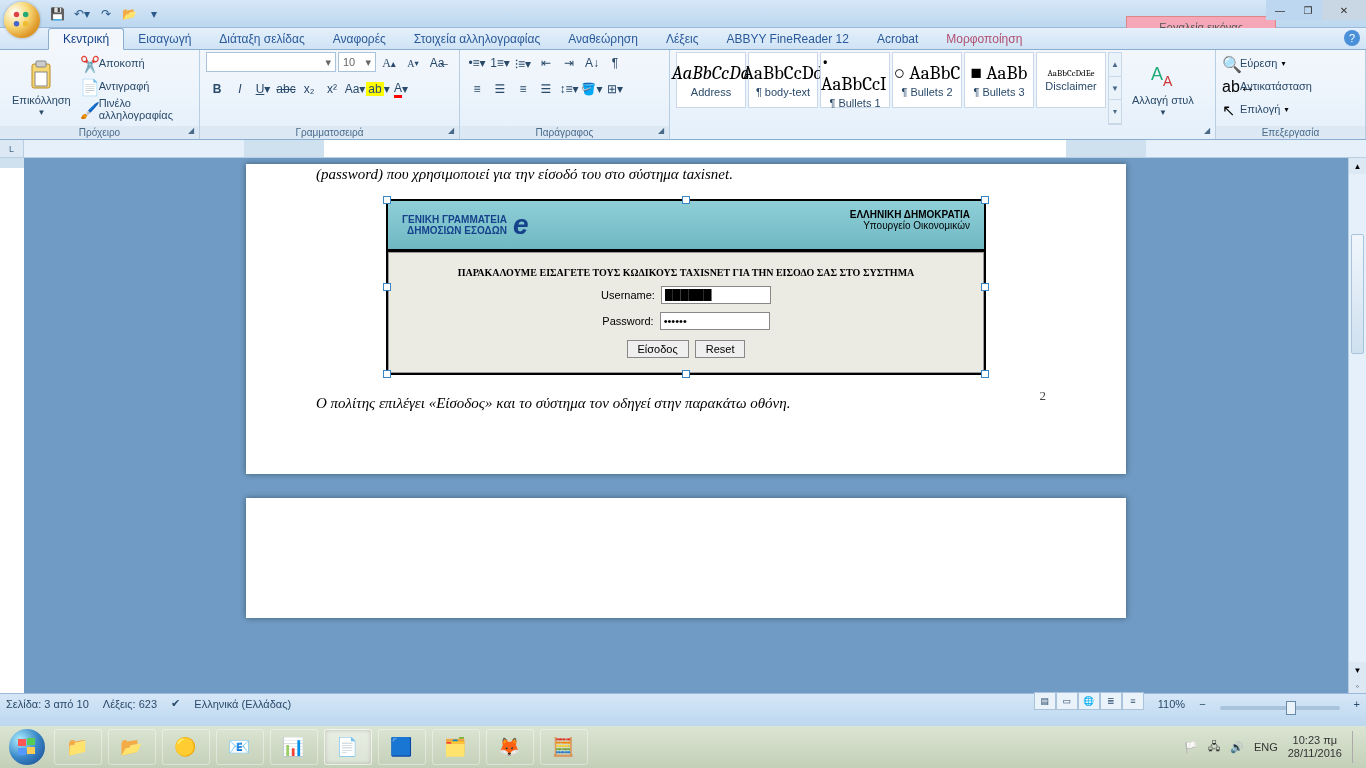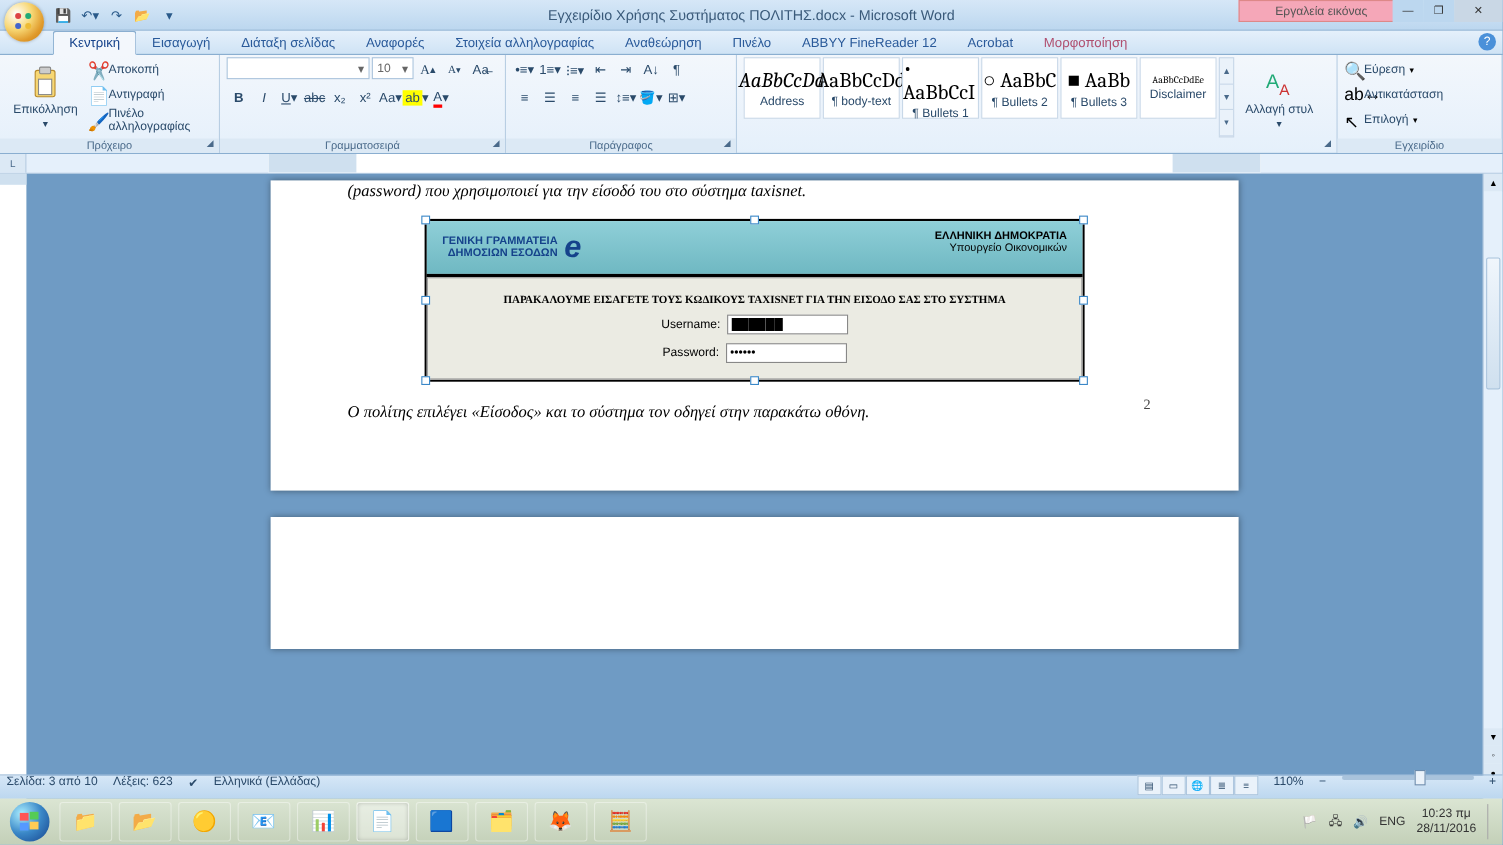--- a/index.html
+++ b/index.html
@@ -5,21 +5,21 @@
 * { margin:0; padding:0; box-sizing:border-box; font-family:"Segoe UI",Tahoma,sans-serif; }
 body { background:#a8c8e0; width:1366px; height:768px; overflow:hidden; position:relative; }
 
 
 .titlebar { height:28px; background:linear-gradient(#d6e7f7,#bcd7ef); display:flex; align-items:center; position:relative; border-bottom:1px solid #9bb9d8; }
 .orb { width:36px; height:36px; border-radius:50%; background:radial-gradient(circle at 30% 30%,#fff,#f7d774 40%,#e09a2b 70%,#c47a10); position:absolute; left:4px; top:2px; z-index:10; box-shadow:0 0 3px rgba(0,0,0,.3); display:flex; align-items:center; justify-content:center; }
 .orb svg{width:22px;height:22px;}
 .qat { margin-left:48px; display:flex; gap:4px; align-items:center; }
 .qat-btn { width:20px; height:20px; display:flex; align-items:center; justify-content:center; color:#2a5a8a; font-size:12px; cursor:pointer; }
 .title-text { position:absolute; left:50%; transform:translateX(-50%); font-size:13px; color:#3a5a7a; }
-.contextual-tab { position:absolute; right:90px; top:0; height:20px; background:#f5a7b8; padding:0 32px; font-size:11px; color:#555; line-height:20px; border:1px solid #d88; }
+.contextual-tab { position:absolute; right:90px; top:16px; height:20px; background:#f5a7b8; padding:0 32px; font-size:11px; color:#555; line-height:20px; border:1px solid #d88; }
 .win-controls { position:absolute; right:0; top:0; display:flex; }
 .win-btn { width:28px; height:20px; background:#bcd7ef; display:flex; align-items:center; justify-content:center; font-size:10px; color:#333; }
 .win-btn.close{ background:#c9d7e5; width:44px; }
 
 
 .tabs { height:22px; background:linear-gradient(#e5f0fb,#cfe3f5); display:flex; align-items:flex-end; padding-left:48px; border-bottom:1px solid #8aaed0; position:relative;}
 .tab { padding:3px 14px 3px; font-size:12px; color:#2a5a9a; cursor:pointer; }
 .tab.active { background:#f3f7fc; border:1px solid #8aaed0; border-bottom:1px solid #f3f7fc; border-radius:3px 3px 0 0; color:#15428b; position:relative; top:1px;}
 .tab.pink { color:#b05070; }
 .help-btn{ position:absolute; right:6px; top:2px; width:16px;height:16px;border-radius:50%;background:#4a90d9;color:#fff;font-size:11px;text-align:center;line-height:16px;}
@@ -72,21 +72,21 @@
 .banner{height:28px;background:linear-gradient(#49b0b0,#6fc4b8);display:flex;align-items:center;font-family:Arial;font-size:13px;color:#fff;padding-left:20px;border-bottom:2px solid #000;}
 .banner b{font-size:17px;color:#046;}
 .form-area{background:#ebebe3;padding:14px;border:1px solid #999;}
 .form-area .hd{font-size:10px;font-weight:bold;text-align:center;font-family:"Times New Roman",serif;}
 .frow{display:flex;justify-content:center;align-items:center;gap:6px;margin-top:8px;font-size:11px;}
 .frow input{width:110px;height:18px;border:1px solid #888;font-size:11px;padding:0 3px;}
 .fbtns{display:flex;justify-content:center;gap:6px;margin-top:10px;}
 .fbtns button{font-size:11px;padding:2px 10px;border:1px solid #888;background:#efefef;}
 
 
-.status{position:absolute;left:0;right:0;bottom:42px;height:22px;background:linear-gradient(#d6e7f7,#bcd7ef);display:flex;align-items:flex-start;font-size:11px;color:#2a4a6a;padding:0 6px;gap:14px;border-top:1px solid #9bb9d8;}
+.status{position:absolute;left:0;right:0;bottom:42px;height:22px;background:linear-gradient(#d6e7f7,#bcd7ef);display:flex;align-items:flex-end;font-size:11px;color:#2a4a6a;padding:16px 6px;gap:14px;border-top:1px solid #9bb9d8;}
 .status .spacer{flex:1;}
 .view-btns{display:flex;gap:0;}
 .view-btns div{width:22px;height:18px;border:1px solid #a9c3dc;background:#eaf2fa;display:flex;align-items:center;justify-content:center;font-size:9px;}
 .zoom-sl{width:120px;height:4px;background:#a9c3dc;position:relative;border-radius:2px;}
 .zoom-sl .th{width:10px;height:14px;background:#eaf2fa;border:1px solid #6a8aac;position:absolute;top:-5px;left:66px;}
 
 
 .taskbar{position:absolute;bottom:0;left:0;right:0;height:42px;background:linear-gradient(#dbe5d3,#c3d0b8);display:flex;align-items:center;padding:0 6px;gap:6px;}
 .start{width:42px;height:42px;display:flex;align-items:center;justify-content:center;}
 .start-orb{width:36px;height:36px;border-radius:50%;background:radial-gradient(circle at 30% 30%,#aef,#3a87c7 50%,#15428b);display:flex;align-items:center;justify-content:center;}
@@ -110,37 +110,36 @@
         <circle cx="16" cy="16" r="3" fill="#eb3"></circle>
       </svg>
   </div>
   <div class="qat">
     <div class="qat-btn">💾</div>
     <div class="qat-btn">↶▾</div>
     <div class="qat-btn">↷</div>
     <div class="qat-btn">📂</div>
     <div class="qat-btn">▾</div>
   </div>
-  <div class="title-text">Εγχειρίδιο Χρήσης Συστήματος ΠΟΛΙΤΗΣ.docx - Microsoft Word</div>
   <div class="contextual-tab">Εργαλεία εικόνας</div>
   <div class="win-controls">
     <div class="win-btn">—</div>
     <div class="win-btn">❐</div>
     <div class="win-btn close">✕</div>
   </div>
 </div>
 
 <div class="tabs">
   <div class="tab active">Κεντρική</div>
   <div class="tab">Εισαγωγή</div>
   <div class="tab">Διάταξη σελίδας</div>
   <div class="tab">Αναφορές</div>
   <div class="tab">Στοιχεία αλληλογραφίας</div>
   <div class="tab">Αναθεώρηση</div>
-  <div class="tab">Πινέλο</div>
+  <div class="tab">Λέξεις</div>
   <div class="tab">ABBYY FineReader 12</div>
   <div class="tab">Acrobat</div>
   <div class="tab pink">Μορφοποίηση</div>
   <div class="help-btn">?</div>
 </div>
 
 <div class="ribbon">
 
   <div class="group" style="width:200px">
     <div class="group-body">
@@ -295,21 +294,21 @@
       <div class="minirow">
           <span class="ico-s">ab↔</span>
           <span class="lbl">Αντικατάσταση</span>
         </div>
       <div class="minirow">
           <span class="ico-s">↖</span>
           <span class="lbl">Επιλογή</span>
           <span style="font-size:8px;margin-left:2px">▾</span>
         </div>
     </div>
-    <div class="group-label">Εγχειρίδιο</div>
+    <div class="group-label">Επεξεργασία</div>
   </div>
 </div>
 
 <div class="hruler-wrap">
   <div class="corner">L</div>
   <div class="hruler">
     <div class="shade" style="left:0;width:80px"></div>
     <div class="shade" style="right:0;width:80px"></div>
   </div>
 </div>
@@ -349,20 +348,24 @@
           <div class="form-area">
             <div class="hd">ΠΑΡΑΚΑΛΟΥΜΕ ΕΙΣΑΓΕΤΕ ΤΟΥΣ ΚΩΔΙΚΟΥΣ TAXISNET ΓΙΑ ΤΗΝ ΕΙΣΟΔΟ ΣΑΣ ΣΤΟ ΣΥΣΤΗΜΑ</div>
             <div class="frow">
                 <span>Username:</span>
                 <input value="██████" style="">
               </div>
             <div class="frow">
                 <span>Password:</span>
                 <input value="••••••" style="">
               </div>
+            <div class="fbtns">
+              <button>Είσοδος</button>
+              <button>Reset</button>
+            </div>
           </div>
         </div>
 
         <p class="body-text" style="margin-top:18px">Ο πολίτης επιλέγει «Είσοδος» και το σύστημα τον οδηγεί στην παρακάτω οθόνη.</p>
         <div class="pgnum">2</div>
       </div>
       <div class="page" style="height:120px"></div>
     </div>
   </div>
   <div class="scroll-v">

